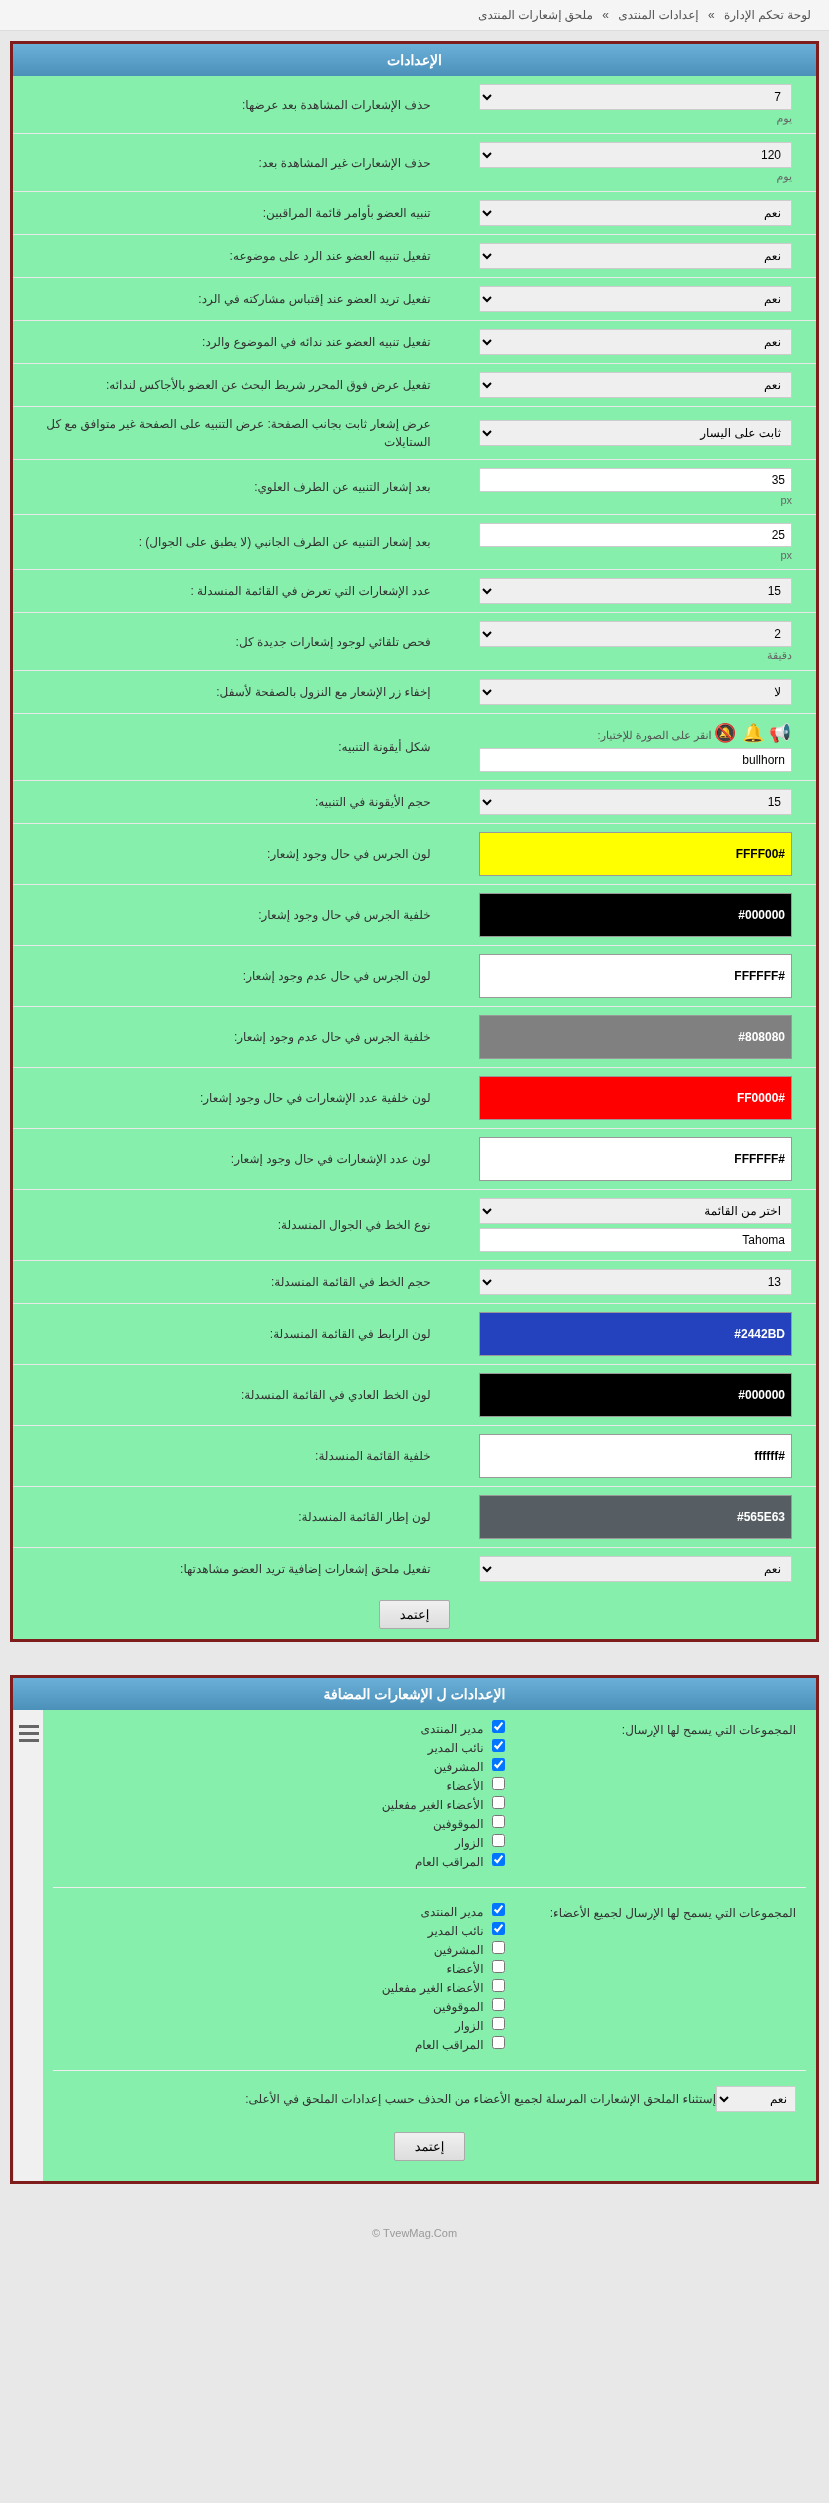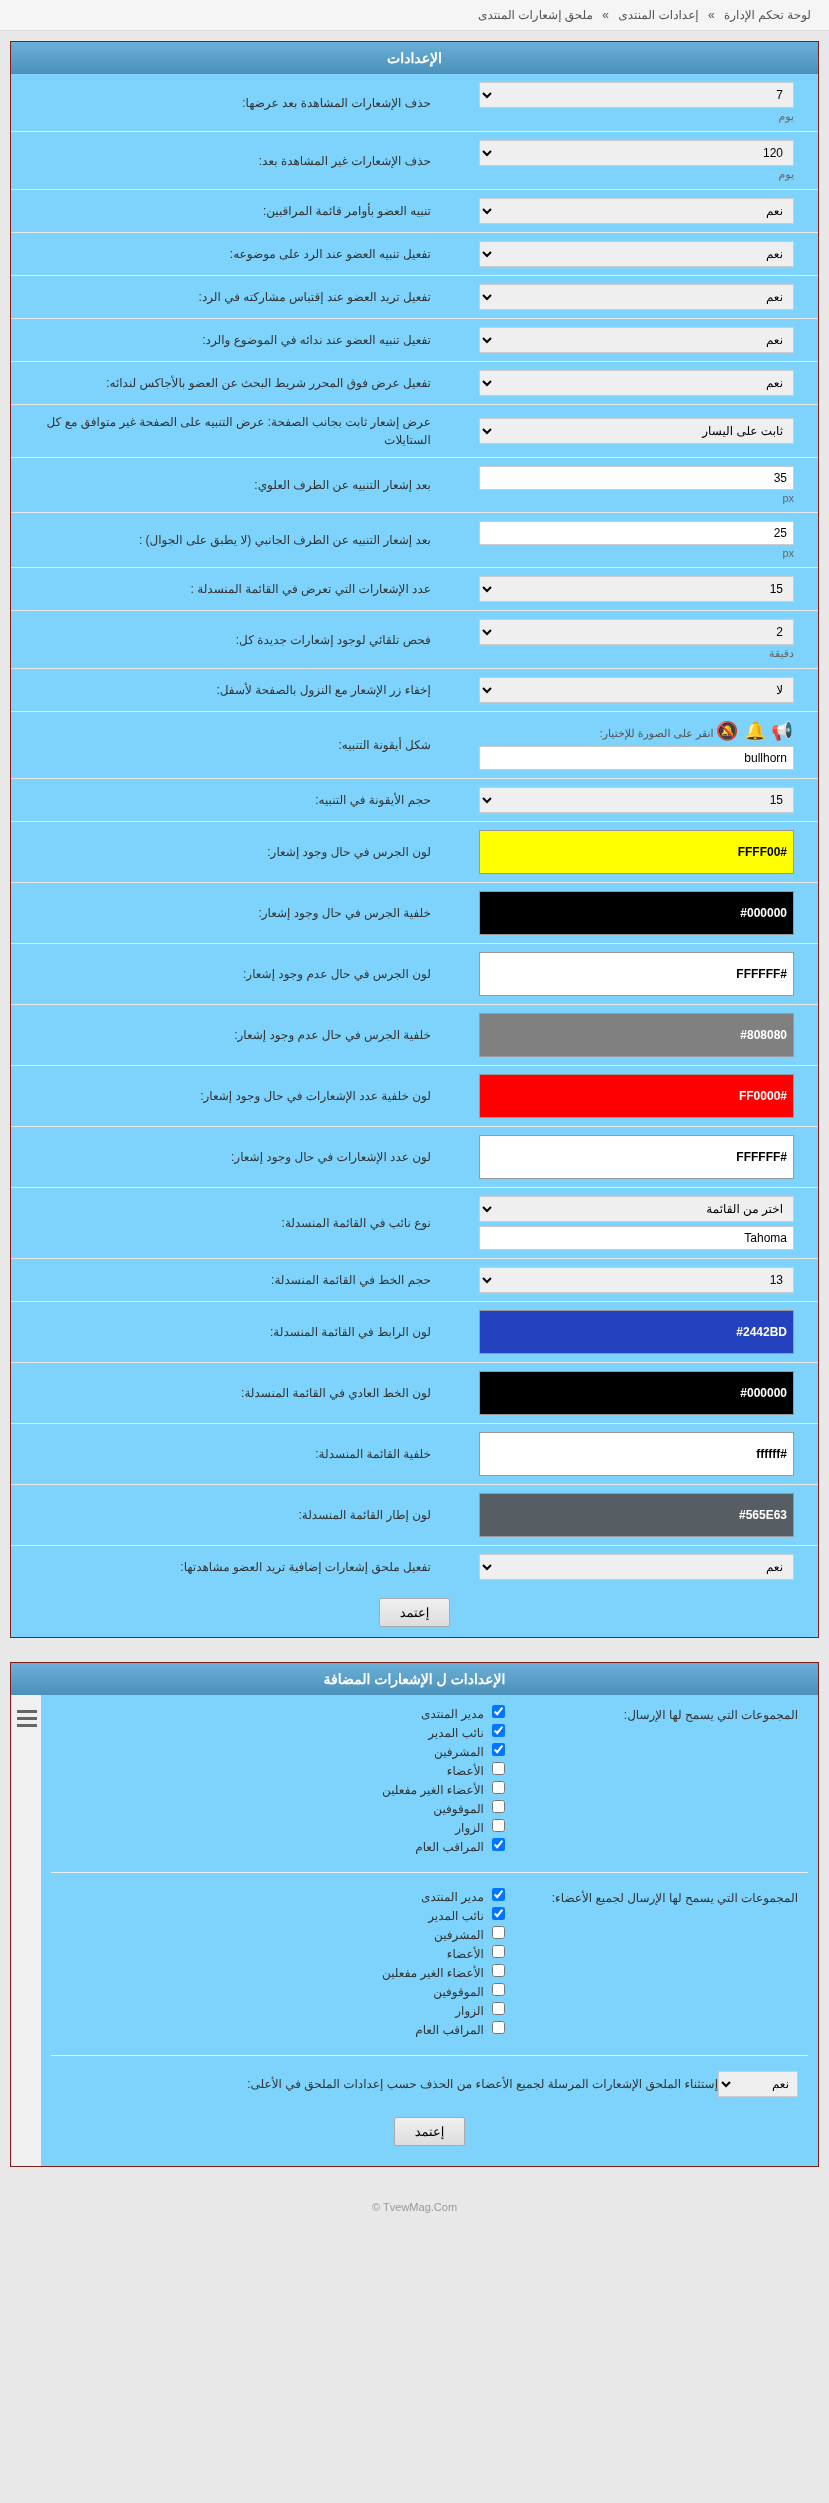--- a/index.html
+++ b/index.html
@@ -18,23 +18,23 @@
       color: #555;
       text-align: right;
     }
     .top-bar span { margin: 0 3px; }
     .page-wrapper {
       max-width: 829px;
       margin: 0 auto;
       padding: 10px;
     }
     .section-box {
-      background: #7dd3fc;
-      border: 1px solid #7f1d1d;
-      margin-bottom: 24px;
+      background: #86efac;
+      border: 3px solid #7f1d1d;
+      margin-bottom: 33px;
     }
     .section-header {
       background: linear-gradient(to bottom, #6ab0d8, #4a90b8);
       color: #fff;
       text-align: center;
       padding: 8px;
       font-size: 14px;
       font-weight: bold;
     }
     .settings-table {
@@ -334,21 +334,21 @@
           <tr>
             <td class="control-cell">
               <div class="color-box color-white2">#FFFFFF</div>
             </td>
             <td class="label-cell">لون عدد الإشعارات في حال وجود إشعار:</td>
           </tr>
           <tr>
             <td class="control-cell"><div class="inline-select-group">
                 <select><option>اختر من القائمة</option></select>
               </div><input type="text" value="Tahoma" style="margin-top: 4px;"></td>
-            <td class="label-cell">نوع نائب في القائمة المنسدلة:</td>
+            <td class="label-cell">نوع الخط في الجوال المنسدلة:</td>
           </tr>
           <tr>
             <td class="control-cell"><select><option>13</option></select></td>
             <td class="label-cell">حجم الخط في القائمة المنسدلة:</td>
           </tr>
           <tr>
             <td class="control-cell">
               <div class="color-box color-blue">#2442BD</div>
             </td>
             <td class="label-cell">لون الرابط في القائمة المنسدلة:</td>

